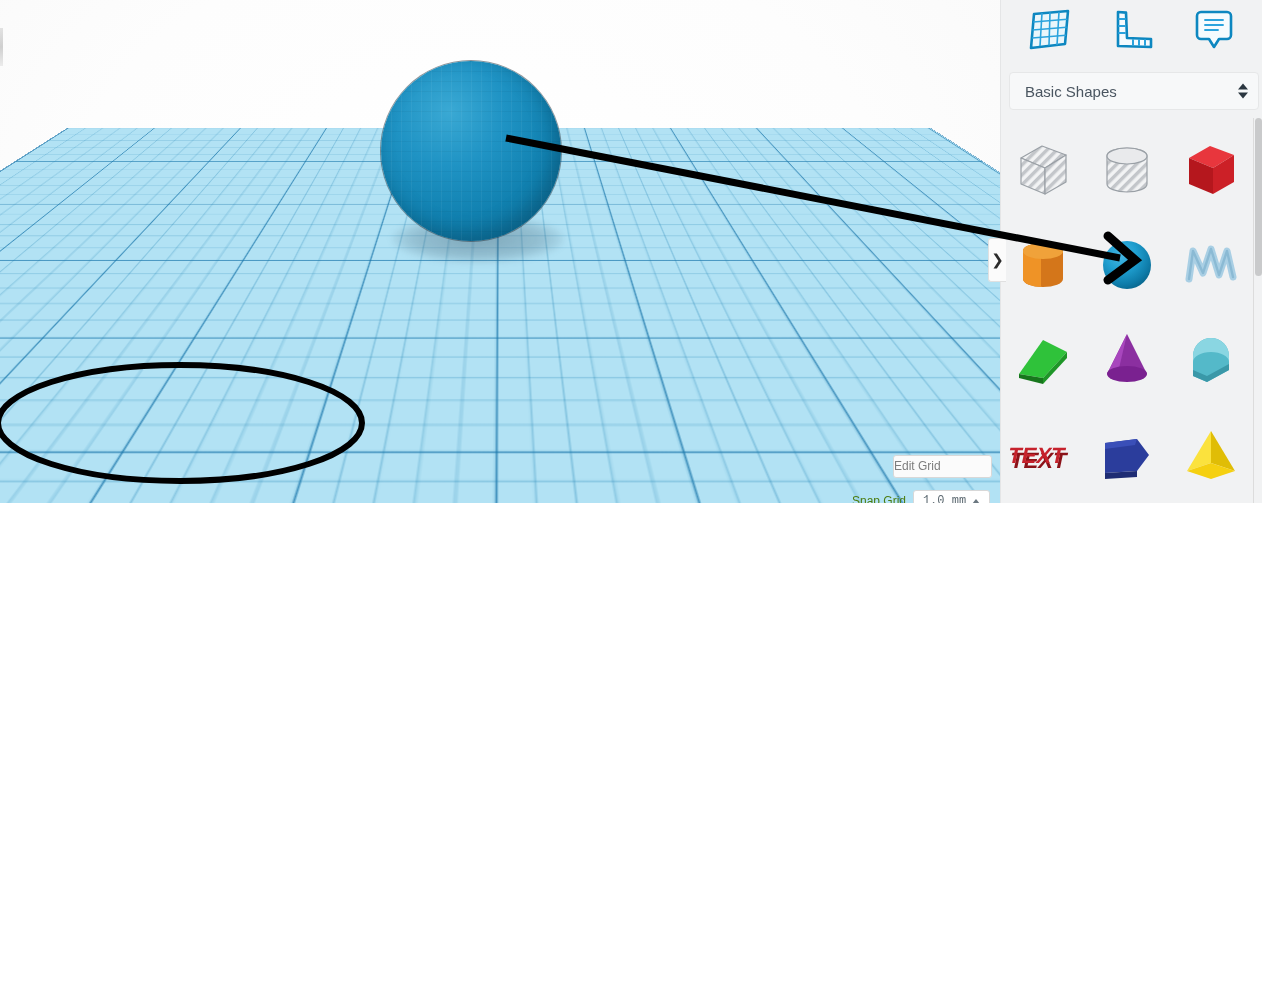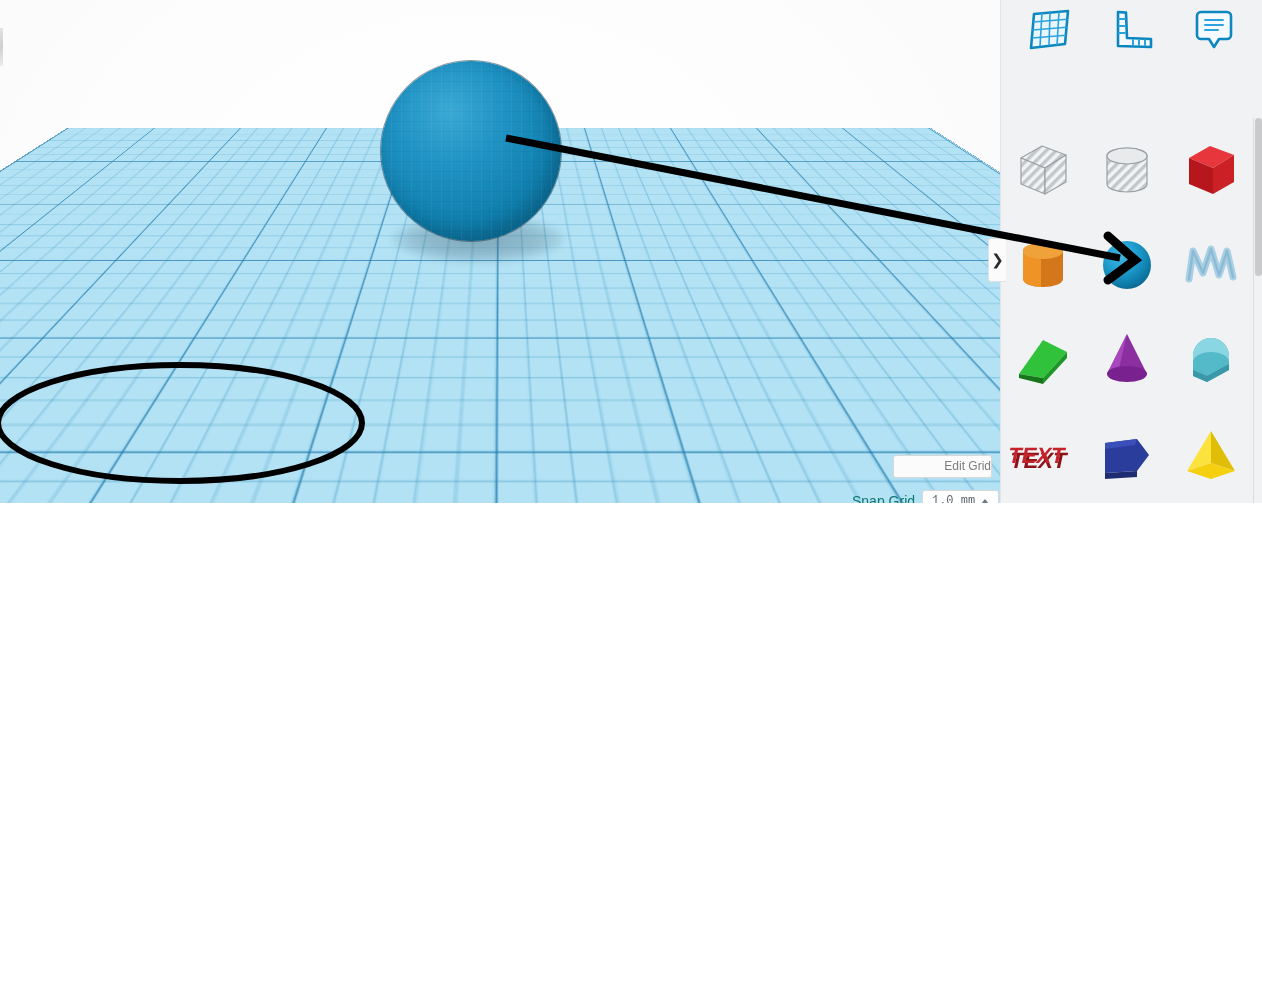--- a/index.html
+++ b/index.html
@@ -122,34 +122,34 @@
     left: 893px;
     top: 455px;
     width: 97px;
     height: 21px;
     border: 1px solid #d8d8d8;
     border-radius: 3px;
     background: #fbfbfb;
     color: #7d7d7d;
     font-size: 12px;
     line-height: 21px;
-    text-align: right;
+    text-align: left;
     cursor: pointer;
   }
   #snap-grid-row {
     position: absolute;
     left: 852px;
     top: 490px;
     display: flex;
     align-items: center;
     gap: 7px;
   }
   #snap-grid-label {
-    font-size: 14px;
-    color: #0f766e;
+    font-size: 12px;
+    color: #4d7c0f;
     white-space: nowrap;
   }
   #snap-grid-select {
     width: 75px;
     height: 20px;
     border: 1px solid #d8d8d8;
     border-radius: 3px;
     background: #ffffff;
     color: #5d6a72;
     font-size: 12px;
@@ -387,20 +387,27 @@
           </g>
           <g stroke="#2ba3dd" stroke-width="1.9" stroke-linecap="round">
             <line x1="14" y1="12" x2="32" y2="12"></line>
             <line x1="14" y1="17" x2="32" y2="17"></line>
             <line x1="14" y1="22" x2="27" y2="22"></line>
           </g>
         </svg>
       </div>
     </div>
 
+    <div id="shape-category-select">
+      <span id="shape-category-label">Basic Shapes</span>
+      <span id="shape-category-stepper">
+        <span class="step-up"></span>
+        <span class="step-down"></span>
+      </span>
+    </div>
 
     <div id="shape-grid">
 
       <div class="shape-cell">
         <svg width="68" height="68" viewBox="0 0 68 68">
           <defs>
             <pattern id="hatch" width="7" height="7" patternTransform="rotate(45)" patternUnits="userSpaceOnUse">
               <rect width="7" height="7" fill="#f2f3f4"></rect>
               <rect width="3.4" height="7" fill="#c3c6ca"></rect>
             </pattern>

